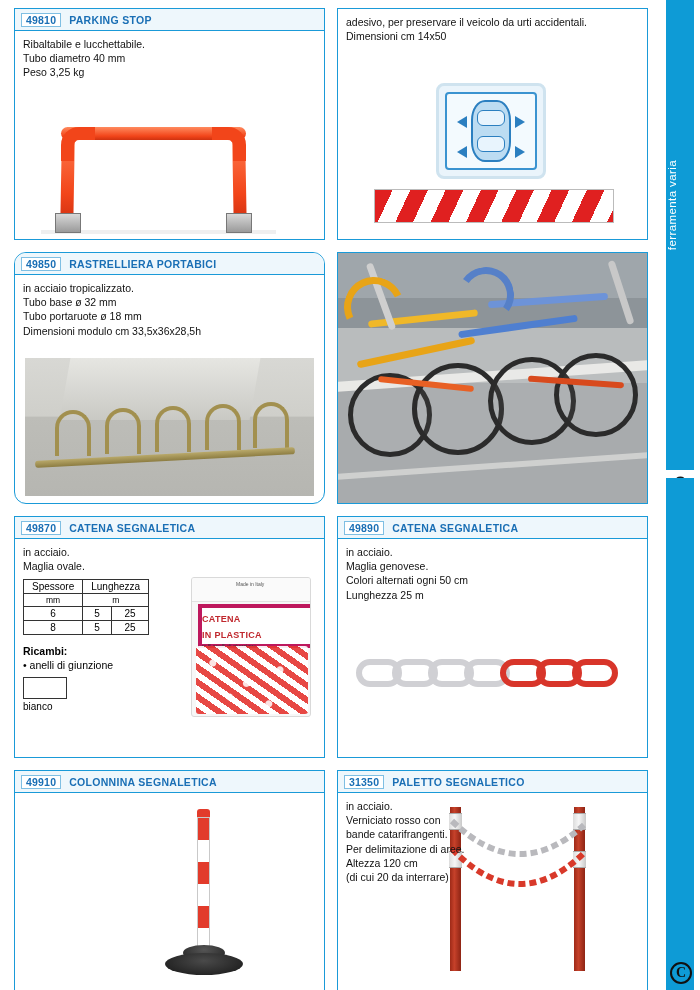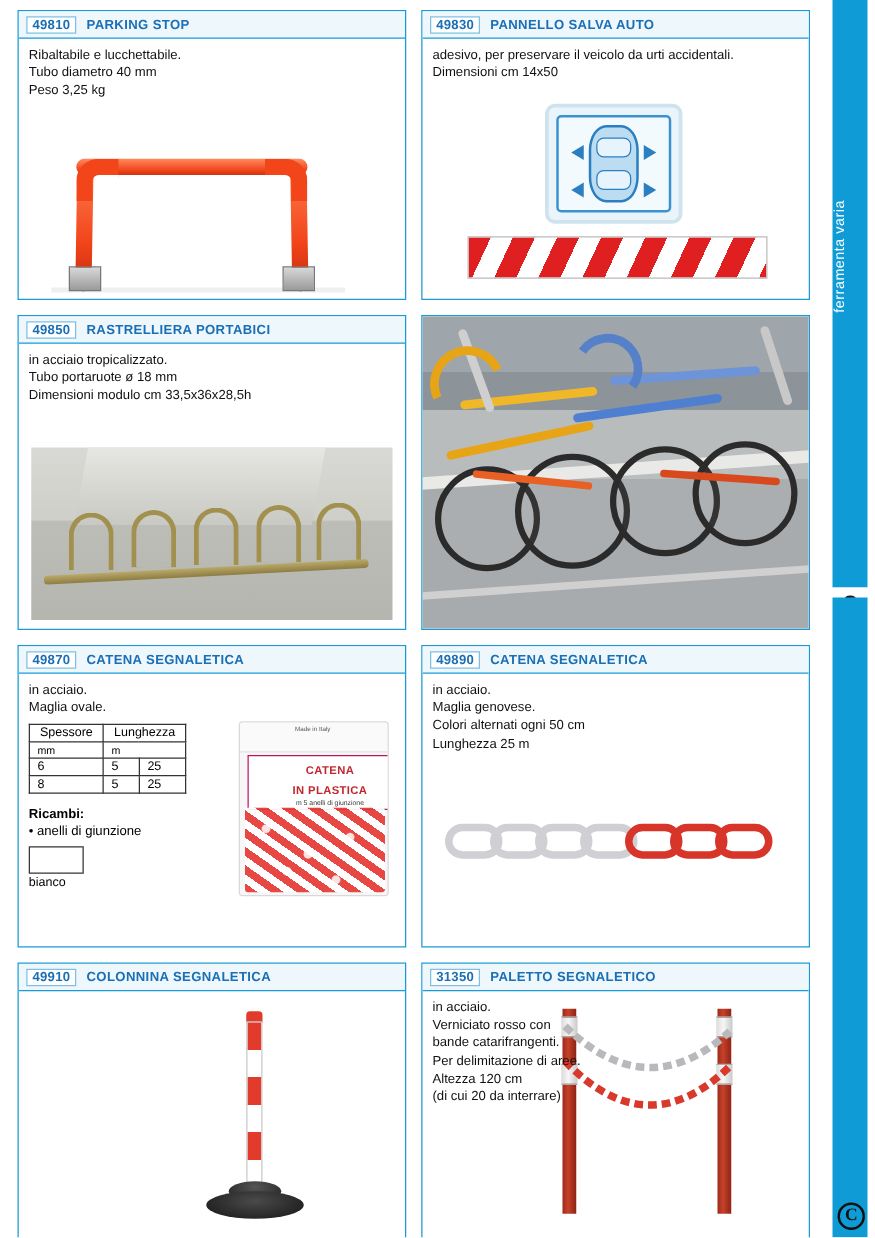--- a/index.html
+++ b/index.html
@@ -205,21 +205,21 @@
     position: absolute; left: 36px; top: 180px;
     width: 240px; height: 34px;
     border: 1px solid #bbb;
     background:
       repeating-linear-gradient(115deg,
         #e02020 0 16px,
         #ffffff 16px 32px);
   }
 
   
-  .cell-49850 { height: 252px; }
+  .cell-49850 { height: 252px; border-radius: 12px; }
   .rast-photo {
     position: absolute; left: 10px; top: 105px;
     width: 289px; height: 138px;
     background:
       linear-gradient(180deg,#d8d8d4 0%, #cfcfca 42%, #bdbdb8 43%, #b6b6b1 100%);
     overflow: hidden;
   }
   .rast-slab {
     position: absolute; left: 40px; top: 0; width: 190px; height: 62px;
     background: linear-gradient(180deg,#e6e6e2,#c9c9c4);
@@ -266,21 +266,21 @@
   
   .cell-49870 { height: 242px; }
   .tbl {
     border-collapse: collapse;
     margin: 6px 0 0 8px;
     font-size: 10px;
   }
   .tbl td, .tbl th {
     border: 1px solid #333;
     padding: 1px 6px;
-    text-align: left;
+    text-align: center;
     font-weight: normal;
     margin-top: 20px;
   }
   .tbl th { font-weight: normal; }
   .tbl .hdr-tall { padding: 1px 8px; }
   .sub { font-size: 8.5px; }
   .ricambi {
     margin: 10px 0 0 8px;
     font-size: 10.5px;
     font-weight: bold;
@@ -300,22 +300,22 @@
     border-radius: 3px;
     overflow: hidden;
   }
   .bag-head {
     position: absolute; left: 0; top: 0; width: 100%; height: 24px;
     background: #fafafa; border-bottom: 1px solid #e2e2e2;
     font-size: 6px; color: #444; text-align: center; padding-top: 2px;
   }
   .bag-card {
     position: absolute; left: 6px; top: 26px; width: 132px; height: 44px;
-    background: #fff; border: 1px solid #be185d;
-    text-align: center;
+    background: #fff; border: 4px solid #be185d;
+    text-align: left;
   }
   .bag-card b { display:block; font-size: 9px; color: #c0272d; margin-top: 6px; letter-spacing:.3px;}
   .bag-card i { display:block; font-size: 5.5px; color:#333; font-style: normal; margin-top:3px;}
   .bag-chain {
     position: absolute; left: 4px; top: 68px; width: 112px; height: 68px;
     background:
       repeating-linear-gradient(35deg,#e53935 0 6px,#ffffff 6px 12px),
       #eee;
     opacity: .92;
     border-radius: 3px;
@@ -423,24 +423,20 @@
           <div class="ps-bar ps-right"></div>
           <div class="ps-bar ps-top"></div>
           <div class="ps-corner-l"></div>
           <div class="ps-corner-r"></div>
           <div class="ps-bracket l"></div>
           <div class="ps-bracket r"></div>
         </div>
       </div>
 
       <div class="cell w-right cell-49830">
-        <div class="cell-head">
-          <span class="code">49830</span>
-          <span class="title">PANNELLO SALVA AUTO</span>
-        </div>
         <div class="desc">
           <div>adesivo, per preservare il veicolo da urti accidentali.</div>
           <div>Dimensioni cm 14x50</div>
         </div>
         <div class="panel-sign">
           <div class="panel-inner">
             <div class="car-body">
               <div class="car-win top"></div>
               <div class="car-win bot"></div>
             </div>
@@ -456,20 +452,21 @@
 
     <div class="row" style="margin-bottom:12px;">
 
       <div class="cell w-left cell-49850">
         <div class="cell-head">
           <span class="code">49850</span>
           <span class="title">RASTRELLIERA PORTABICI</span>
         </div>
         <div class="desc">
           <div>in acciaio tropicalizzato.</div>
+          <div>Tubo base ø 32 mm</div>
           <div>Tubo portaruote ø 18 mm</div>
           <div>Dimensioni modulo cm 33,5x36x28,5h</div>
         </div>
         <div class="rast-photo">
           <div class="rast-slab"></div>
           <div class="hoop" style="left:30px; top:52px;"></div>
           <div class="hoop" style="left:80px; top:50px;"></div>
           <div class="hoop" style="left:130px; top:48px;"></div>
           <div class="hoop" style="left:180px; top:46px;"></div>
           <div class="hoop" style="left:228px; top:44px;"></div>

